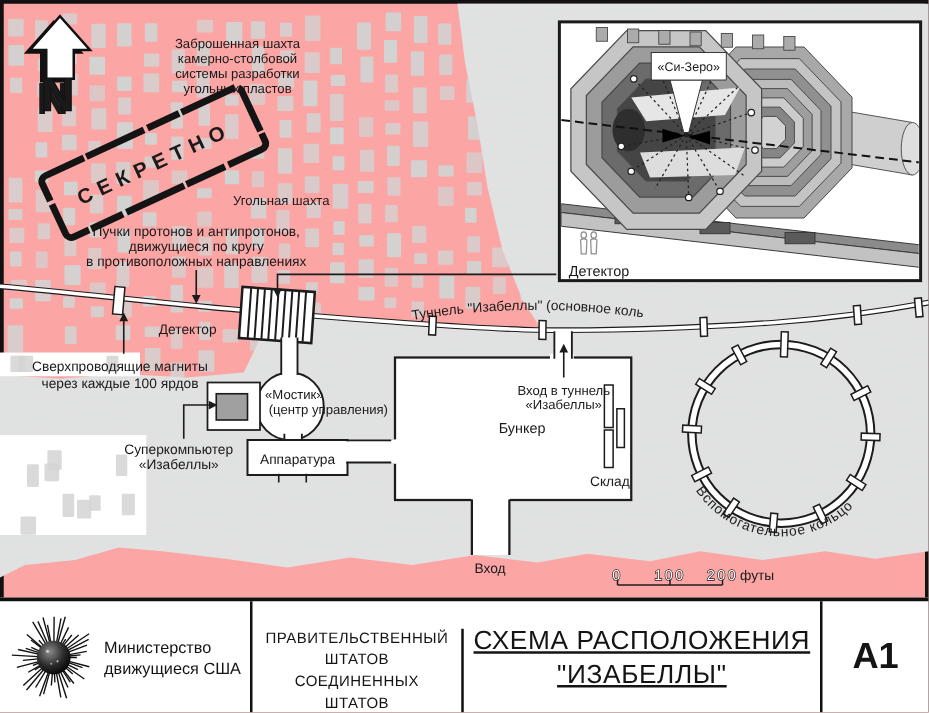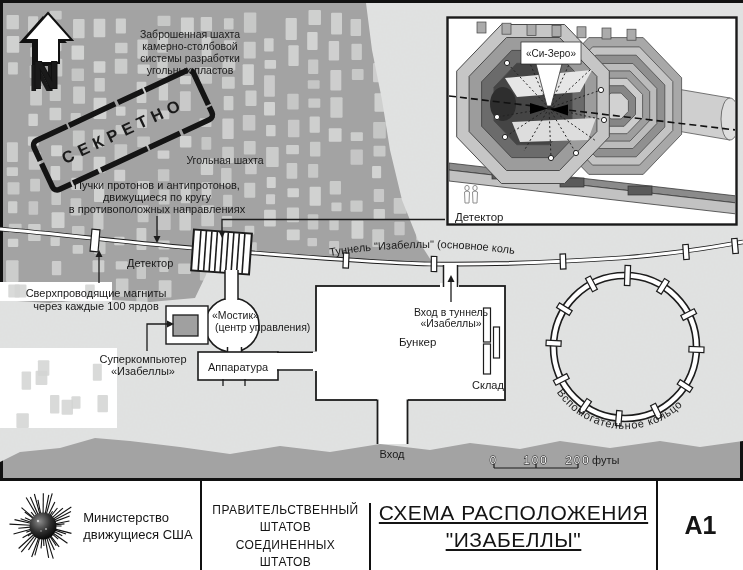--- a/index.html
+++ b/index.html
@@ -1,31 +1,31 @@
 <!DOCTYPE html>
 <html><head>
 <meta charset="utf-8">
 <style>
   html,body{margin:0;padding:0;background:#fff;}
-  .page{position:relative;width:743px;height:570px;background:#a3a3a3;overflow:hidden;
+  .page{position:relative;width:743px;height:570px;background:#fca5a5;overflow:hidden;
         box-shadow:inset 0 0 0 3px #111;font-family:"Liberation Sans",sans-serif;}
   svg{font-family:"Liberation Sans",sans-serif;}
   svg text{fill:#1a1a1a;}
   .t10{font-size:10.5px;}
   .t11{font-size:11px;}
   .t115{font-size:11.5px;}
   .outline-num{font-size:11.5px;letter-spacing:2px;fill:#fff;stroke:#111;stroke-width:1px;paint-order:stroke;}
   .titleblock{position:absolute;left:0;right:0;top:478px;bottom:0;background:#fff;
               border-top:3px solid #111;display:flex;align-items:stretch;}
   .tb-cell{border-right:2.5px solid #111;display:flex;align-items:center;justify-content:center;color:#141414;}
   .tb-cell:last-child{border-right:none;}
   .cell-agency{width:200px;gap:4px;}
   .cell-project{width:167px;text-align:center;font-size:12px;line-height:17.5px;letter-spacing:.4px;margin-top:22px;}
   .cell-title{width:285px;text-align:center;font-size:21px;line-height:27px;letter-spacing:.5px;text-decoration:underline;}
-  .cell-sheet{flex:1;font-size:25px;font-weight:bold;}
+  .cell-sheet{flex:1;font-size:29px;font-weight:bold;}
   .agency-text{font-size:13px;line-height:17px;color:#141414;}
 </style>
 </head>
 <body>
 
 <div class="page">
 
 <svg id="map-svg" width="743" height="478" viewBox="0 0 743 478">
   <defs>
     <filter id="mottle" x="-2%" y="-2%" width="104%" height="104%">

